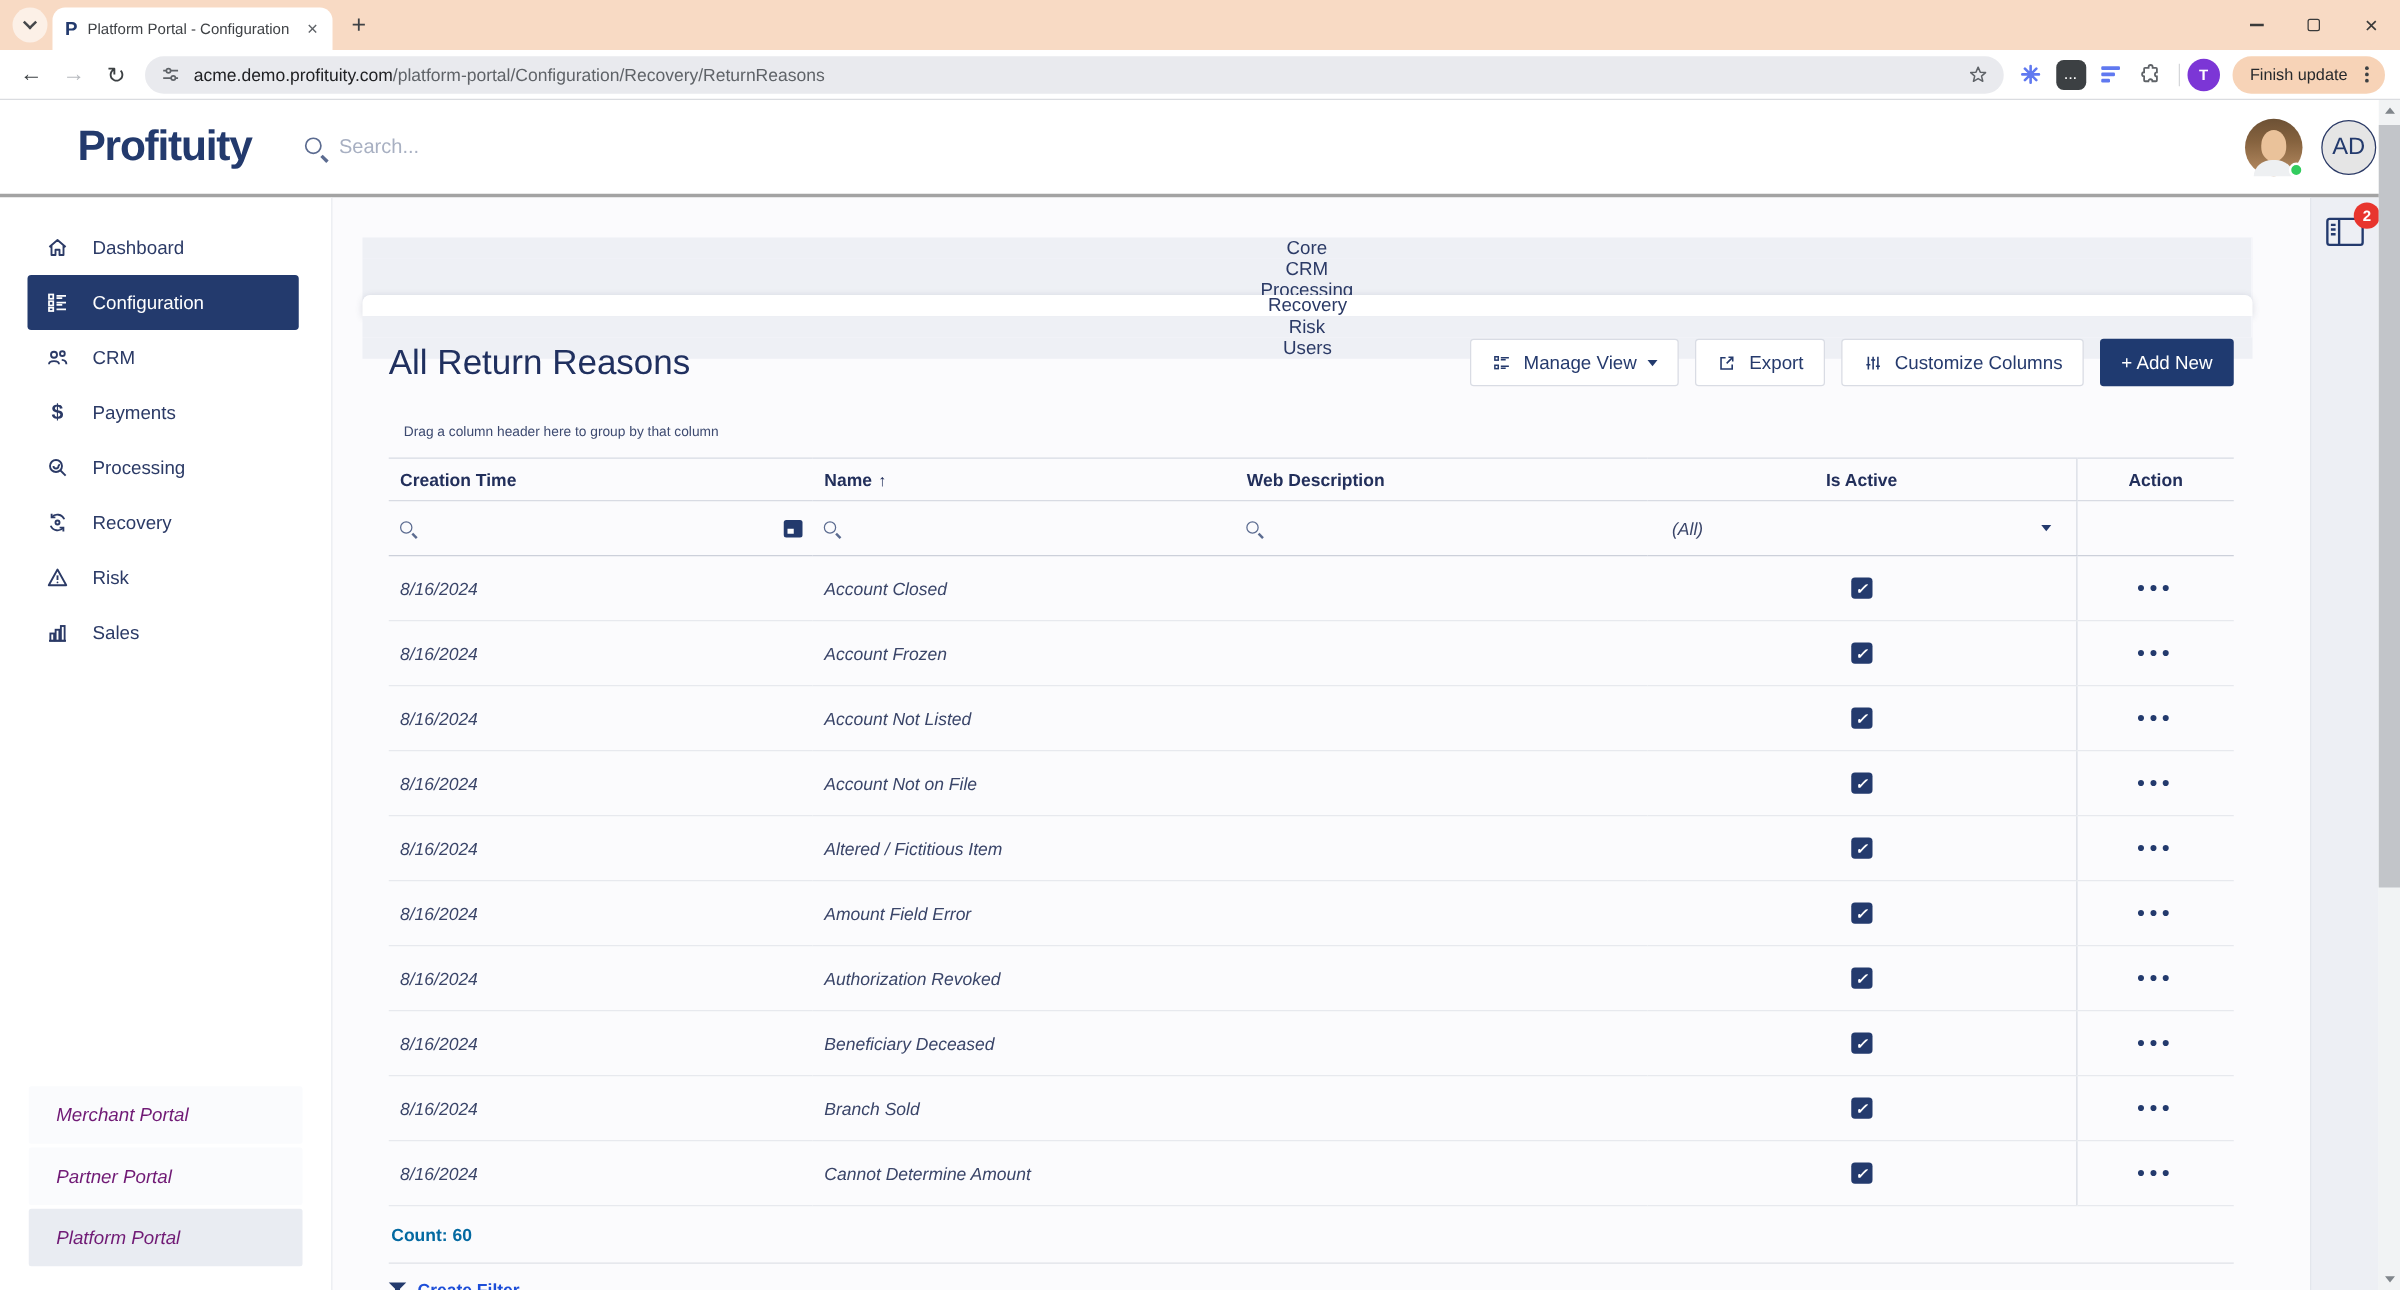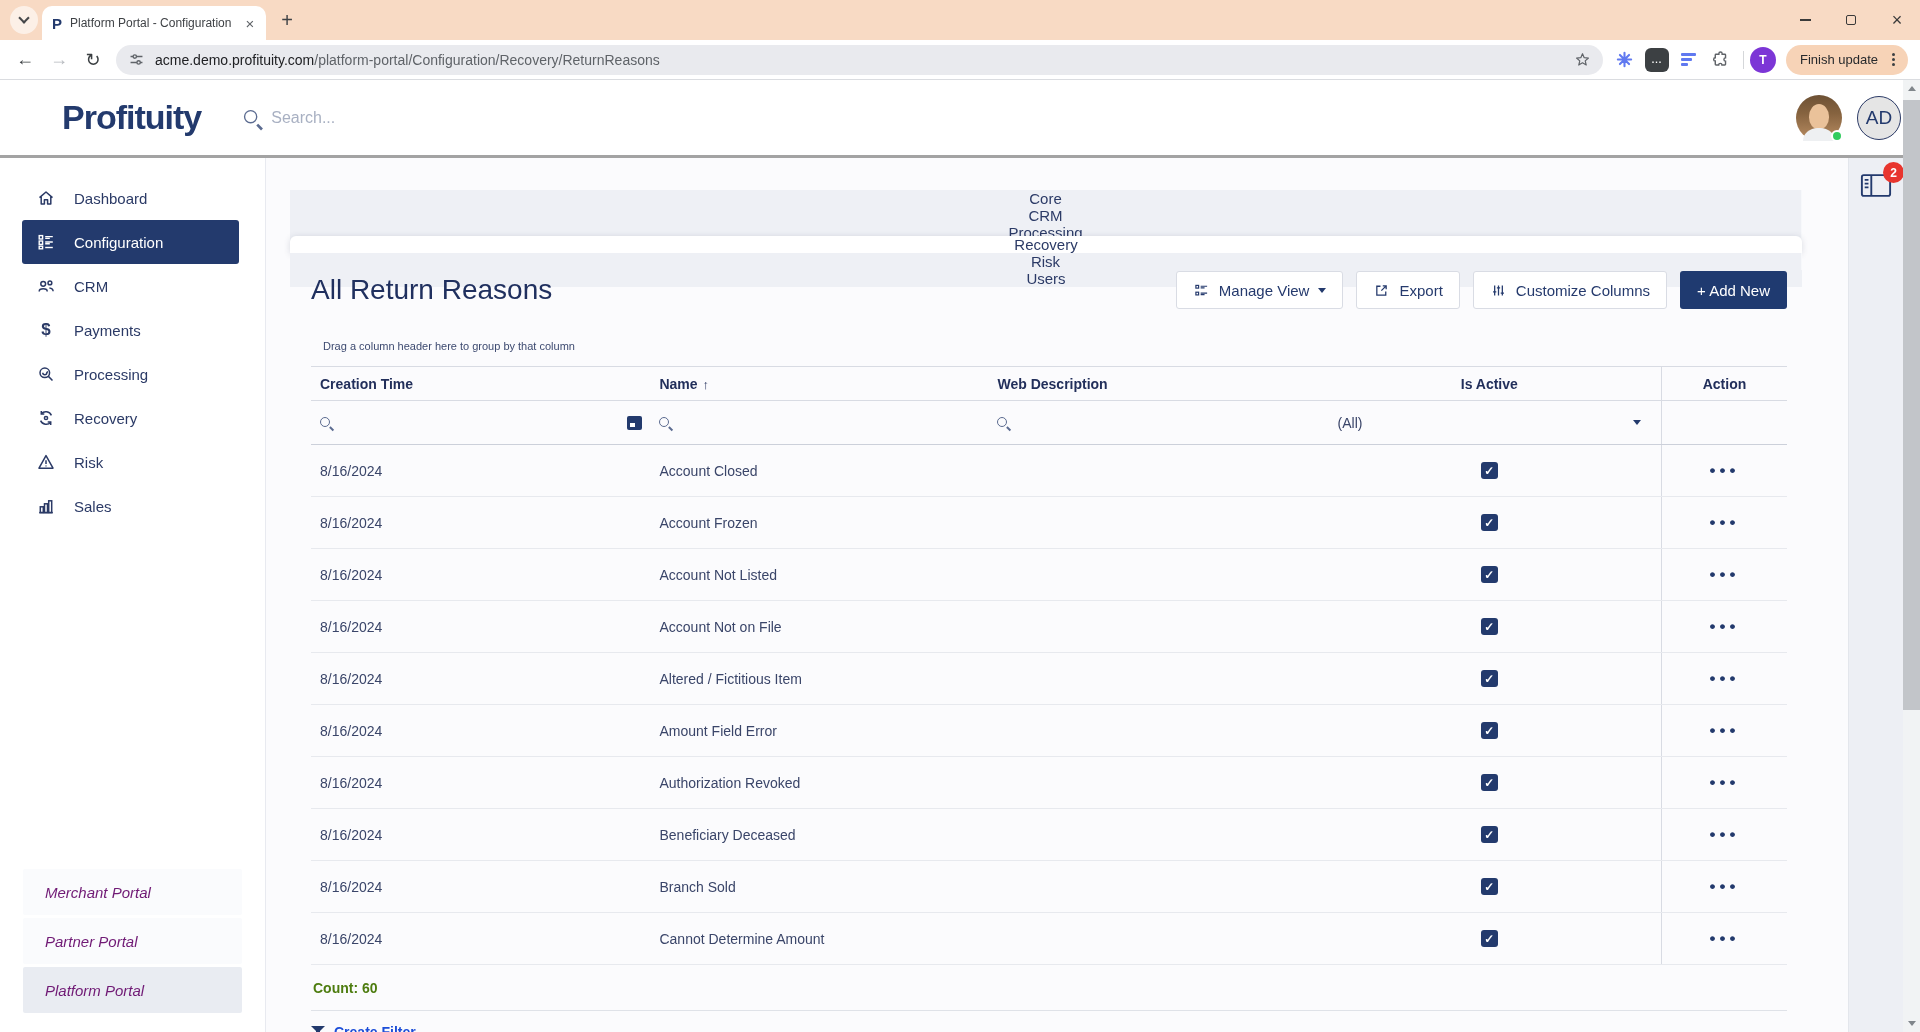--- a/index.html
+++ b/index.html
@@ -86,29 +86,29 @@
   .grid th { border-top:1px solid #d8dbe3; border-bottom:1px solid #d8dbe3; height:34px; font-size:14px; font-weight:700; color:#222f5b; text-align:left; padding:0 2px 0 9px; }
   .grid th.c { text-align:center; padding-left:2px; }
   .grid .bl { border-left:1px solid #d8dbe3; }
   .sort-arrow::after { content:"\2191"; font-size:13px; font-weight:400; margin-left:5px; color:#222f5b; }
   .frow td { height:44px; border-bottom:1px solid #ccd0da; padding:0 8px; }
   .fcell { display:flex; align-items:center; gap:8px; height:100%; cursor:text; }
   .fcell .spacer { flex:1; }
   .allfilter { display:flex; align-items:center; height:100%; padding:0 12px; cursor:pointer; }
   .allfilter .lbl { font-size:14px; color:#3a4569; }
   .allfilter .spacer { flex:1; }
-  .grid td { font-size:14px; color:#3a4569; }
+  .grid td { font-size:14px; color:#3a4569;font-style:italic; }
   .drow td { height:52px; border-bottom:1px solid #e7e9ee; padding:0 2px 0 9px; }
   .drow td.c { text-align:center; padding-left:2px; }
   .cb { width:17px; height:17px; border-radius:3px; background:#233a6d; display:inline-flex; align-items:center; justify-content:center; cursor:pointer; }
   .cb::after { content:"\2713"; color:#fff; font-size:12px; font-weight:700; }
   .dots { display:inline-block; cursor:pointer; }
   .dots::after { content:"\2022\2022\2022"; letter-spacing:4px; font-size:17px; font-weight:700; color:#233a6d; }
 
-  .count-row { height:46px; display:flex; align-items:center; font-size:14px; font-weight:700; color:#4d7c0f; border-bottom:1px solid #dfe2e8; padding-left:2px; }
+  .count-row { height:46px; display:flex; align-items:center; font-size:14px; font-weight:700; color:#0369a1; border-bottom:1px solid #dfe2e8; padding-left:2px; }
   .create-filter { display:flex; align-items:center; gap:9px; padding-top:13px; font-size:14px; font-weight:700; color:#1d4ed8; cursor:pointer; }
   .funnel { width:14px; height:14px; position:relative; }
   .funnel::before { content:""; position:absolute; top:1px; left:0; border-left:7px solid transparent; border-right:7px solid transparent; border-top:7px solid #233a6d; }
   .funnel::after { content:""; position:absolute; top:6px; left:5px; width:4px; height:7px; background:#233a6d; }
 
   .rail { width:55px; background:#edeff4; border-left:1px solid #e3e6ec; flex:none; position:relative; }
   .rail-btn { position:relative; width:32px; margin:14px auto 0; color:#233a6d; cursor:pointer; }
   .badge { position:absolute; top:-10px; right:-12px; width:21px; height:21px; border-radius:50%; background:#e8352e; color:#fff; font-size:12px; font-weight:700; display:flex; align-items:center; justify-content:center; }
 
   

